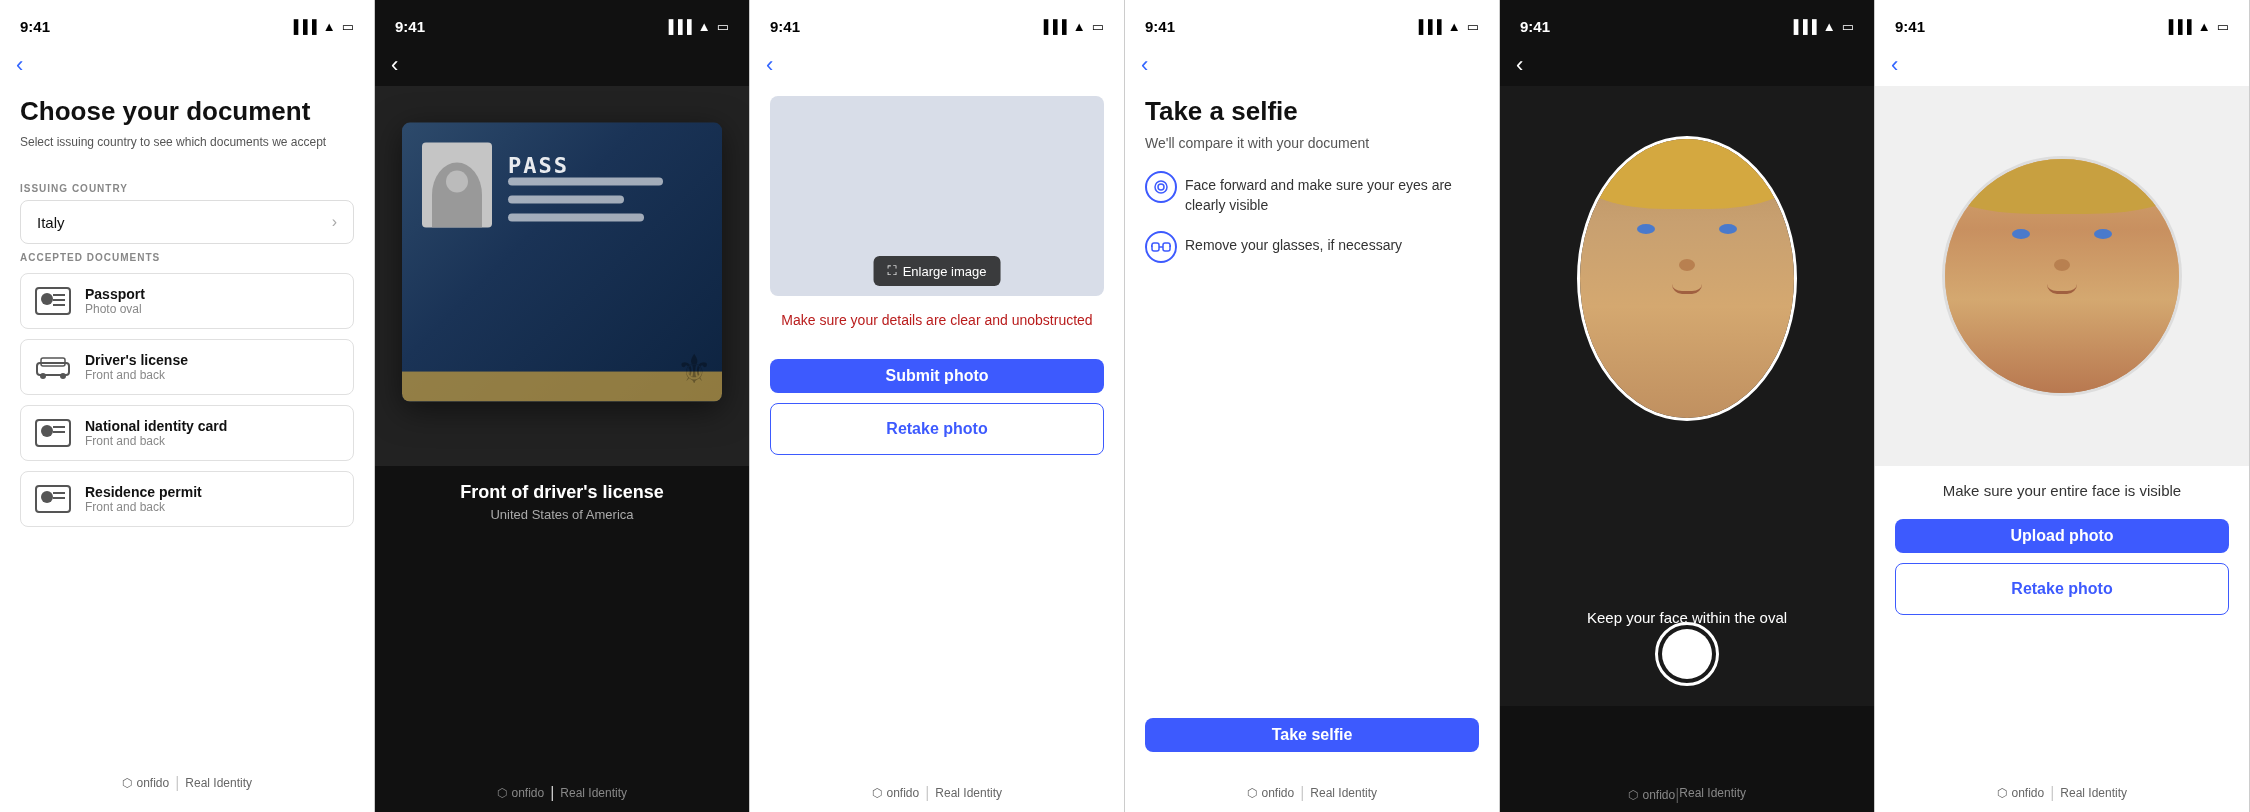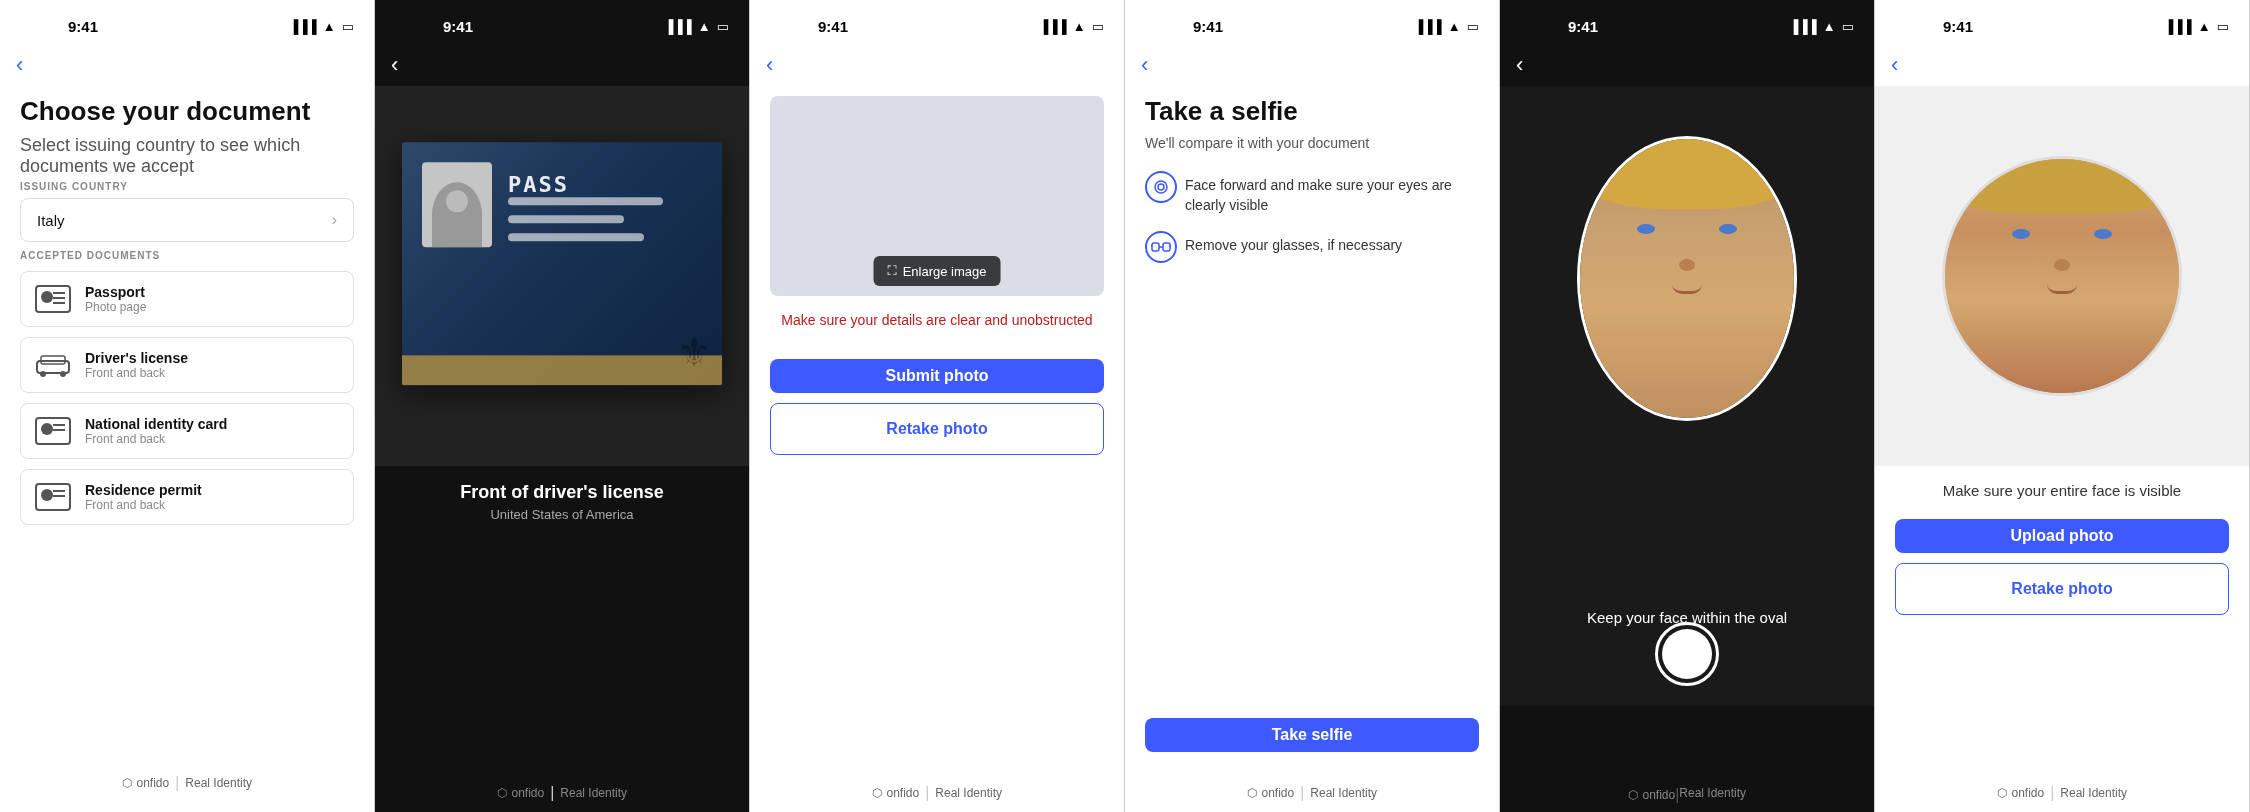--- a/index.html
+++ b/index.html
@@ -20,21 +20,20 @@
       flex-shrink: 0;
       border-right: 1px solid #ccc;
     }
     
     .status-bar {
       display: flex;
       justify-content: space-between;
       align-items: center;
       padding: 12px 20px 4px;
       height: 44px;
-      margin-left: 48px;
     }
     .status-time {
       font-size: 15px;
       font-weight: 600;
       color: #000;
     }
     .status-time.white { color: #fff; }
     .status-icons {
       display: flex;
       align-items: center;
@@ -58,23 +57,23 @@
       padding: 10px 20px;
     }
     .screen1-title {
       font-size: 26px;
       font-weight: 700;
       color: #111;
       margin-bottom: 8px;
       line-height: 1.2;
     }
     .screen1-subtitle {
-      font-size: 18px;
+      font-size: 12px;
       color: #555;
-      margin-bottom: 4px;
+      margin-bottom: 34px;
     }
     .issuing-label {
       font-size: 10px;
       font-weight: 700;
       color: #888;
       letter-spacing: 1px;
       text-transform: uppercase;
       margin-bottom: 6px;
     }
     .country-select {
@@ -172,23 +171,23 @@
       position: relative;
       overflow: hidden;
       background: #222;
     }
     .passport-card {
       position: absolute;
       top: 50%;
       left: 50%;
       transform: translate(-50%, -55%);
       width: 320px;
-      height: 243px;
+      height: 279px;
       background: linear-gradient(135deg, #2d4a6b 0%, #1a3356 40%, #0d2340 100%);
-      border-radius: 2px;
+      border-radius: 8px;
       overflow: hidden;
       box-shadow: 0 8px 32px rgba(0,0,0,0.5);
     }
     .passport-card-inner {
       padding: 20px;
       display: flex;
       align-items: flex-start;
       gap: 16px;
       height: 100%;
     }
@@ -552,21 +551,21 @@
       <div class="doc-icon">
         <div class="person"></div>
         <div class="lines">
             <div class="line"></div>
             <div class="line"></div>
             <div class="line"></div>
           </div>
       </div>
       <div class="doc-text">
         <h3>Passport</h3>
-        <p>Photo page</p>
+        <p>Photo oval</p>
       </div>
     </div>
 
     <div class="doc-item">
       <div class="doc-icon-car">
         <svg width="36" height="24" viewBox="0 0 36 24">
           <rect x="2" y="8" width="32" height="12" rx="3" fill="none" stroke="#555" stroke-width="2"></rect>
           <rect x="6" y="3" width="24" height="8" rx="2" fill="none" stroke="#555" stroke-width="1.5"></rect>
           <circle cx="8" cy="21" r="3" fill="#555"></circle>
           <circle cx="28" cy="21" r="3" fill="#555"></circle>

